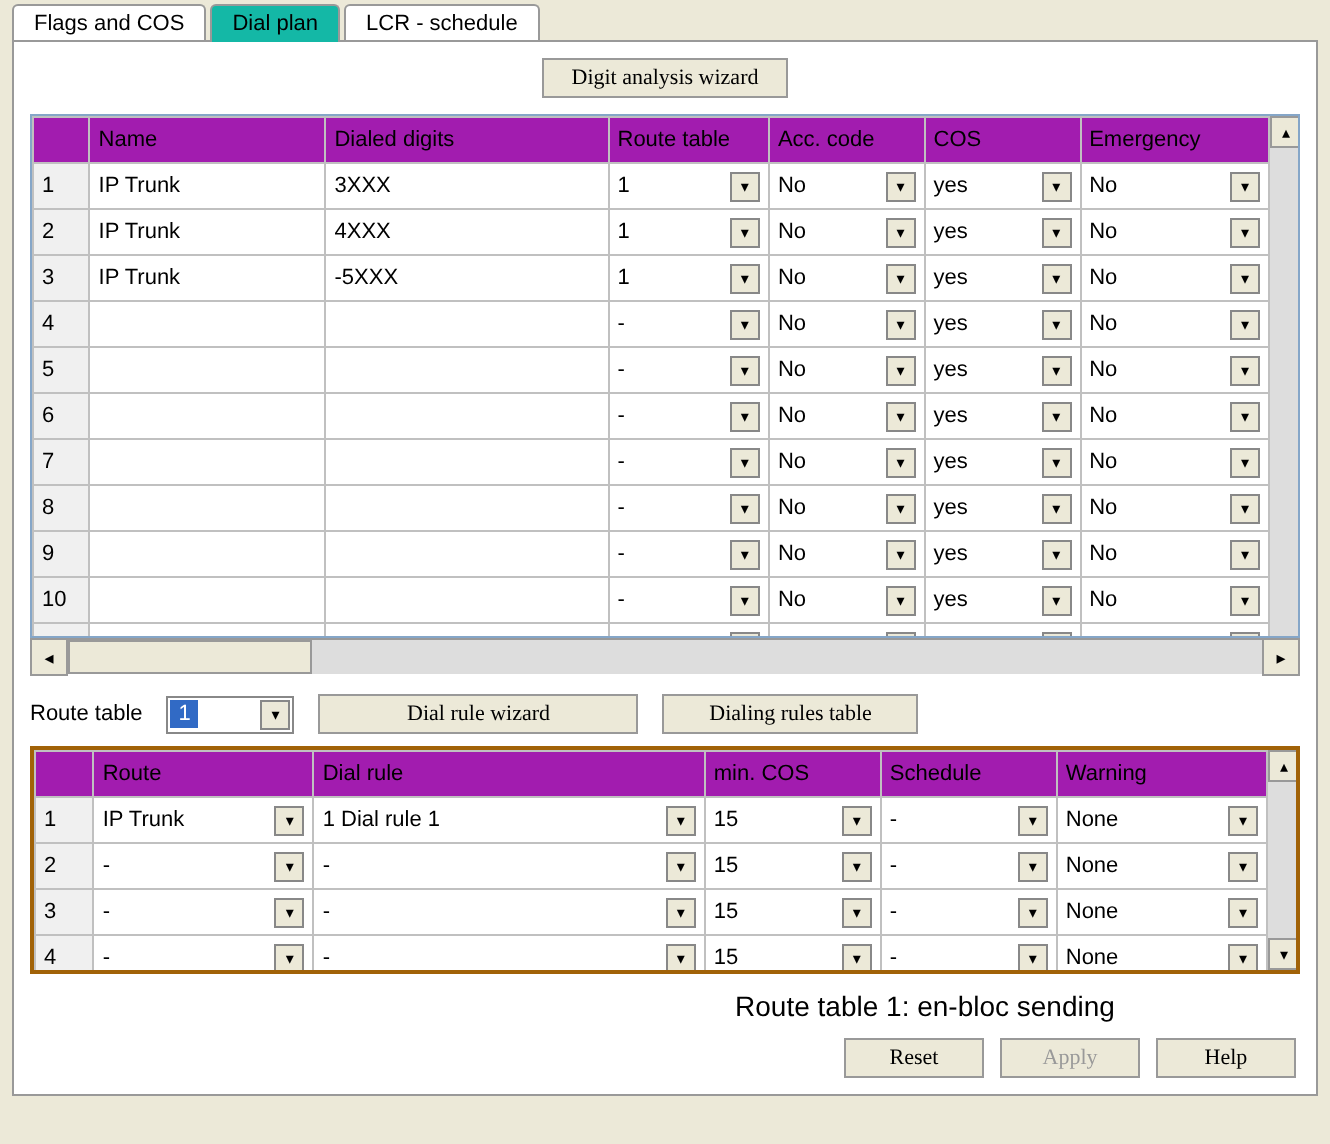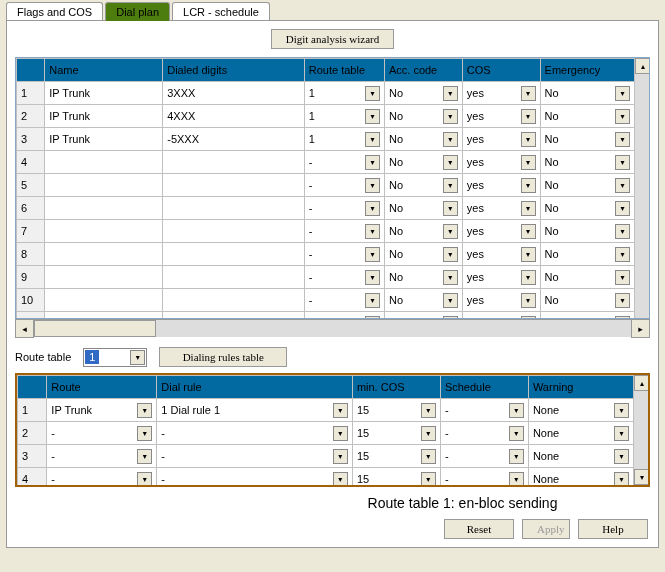--- a/index.html
+++ b/index.html
@@ -1,26 +1,26 @@
 <!DOCTYPE html>
 <html><head>
 <meta charset="utf-8">
 <style>
 body{margin:0;font:11px Tahoma,Arial,sans-serif;background:#ece9d8;color:#000;width:665px;height:572px;overflow:hidden}
 .tabs{display:flex;padding:2px 6px 0;gap:0}
 .tab{padding:3px 10px;background:#ffffff;border:1px solid #999;border-bottom:none;border-radius:3px 3px 0 0;margin-right:2px;cursor:pointer;font-size:11px}
-.tab.active{background:#4d7c0f;position:relative;z-index:2}
+.tab.active{background:#14b8a6;position:relative;z-index:2}
 .panel{background:#fff;border:1px solid #999;margin:16px 6px 6px;padding:8px;height:510px;border-top:1px solid #999;margin-top:-1px;position:relative}
 .btn{background:#ece9d8;border:1px solid #999;padding:3px 14px;cursor:pointer;font:11px Tahoma}
 .btn:disabled{color:#999}
 .center-btn{display:flex;justify-content:center;margin-bottom:8px}
 .grid-wrap{border:1px solid #85a6c8;height:260px;overflow:hidden;position:relative}
 .grid{width:100%;border-collapse:collapse;table-layout:fixed}
 .grid th,.grid td{border:1px solid #c0c0c0;padding:2px 4px;text-align:left;height:18px;font-weight:normal;font-size:11px;overflow:hidden;white-space:nowrap}
-.grid th{background:#0369a1}
+.grid th{background:#a21caf}
 .rownum{width:24px;text-align:center;background:#f0f0f0}
 .cell-dd{display:flex;justify-content:space-between;align-items:center}
 .dd{width:13px;height:13px;background:#ece9d8;border:1px solid #888;display:inline-flex;align-items:center;justify-content:center;font-size:8px;cursor:pointer;flex-shrink:0}
 .hscroll{display:flex;align-items:center;height:17px;background:#ece9d8;border-top:1px solid #999}
 .sbtn{width:17px;height:17px;background:#ece9d8;border:1px solid #999;display:flex;align-items:center;justify-content:center;font-size:9px;cursor:pointer}
 .vsbtn{width:14px;display:flex;flex-direction:column;justify-content:flex-start}
 .vsbtn .sbtn{width:14px;height:14px;font-size:8px}
 .track{flex:1;background:#ddd;height:17px;display:flex}
 .thumb{background:#ece9d8;border:1px solid #999;height:15px;width:120px}
 .mid-row{display:flex;align-items:center;gap:12px;margin:10px 0 6px}
@@ -418,20 +418,21 @@
       </div>
     <div class="sbtn">▸</div>
   </div>
 
   <div class="mid-row">
     <span>Route table</span>
     <span class="cell-dd" style="border:1px solid #888;width:60px;padding:1px">
         <span class="sel">1</span>
         <span class="dd">▾</span>
       </span>
+    <button class="btn" style="width:160px">Dial rule wizard</button>
     <button class="btn" style="width:128px">Dialing rules table</button>
   </div>
 
   <div class="grid2-wrap">
     <div class="grid-main">
       <table class="grid">
         <colgroup>
             <col class="rownum">
             <col class="col-route2">
             <col class="col-dialrule">
@@ -589,17 +590,17 @@
       <div class="sbtn">▴</div>
       <div style="flex:1;background:#ddd"></div>
       <div class="sbtn">▾</div>
     </div>
   </div>
 
   <div class="footer-info">Route table    1:      en-bloc sending</div>
 
   <div class="btn-bar">
     <button class="btn" style="width:70px">Reset</button>
-    <button class="btn" style="width:48px" disabled="">Apply</button>
+    <button class="btn" style="width:70px" disabled="">Apply</button>
     <button class="btn" style="width:70px">Help</button>
   </div>
 
 </div>
 
 </body></html>

